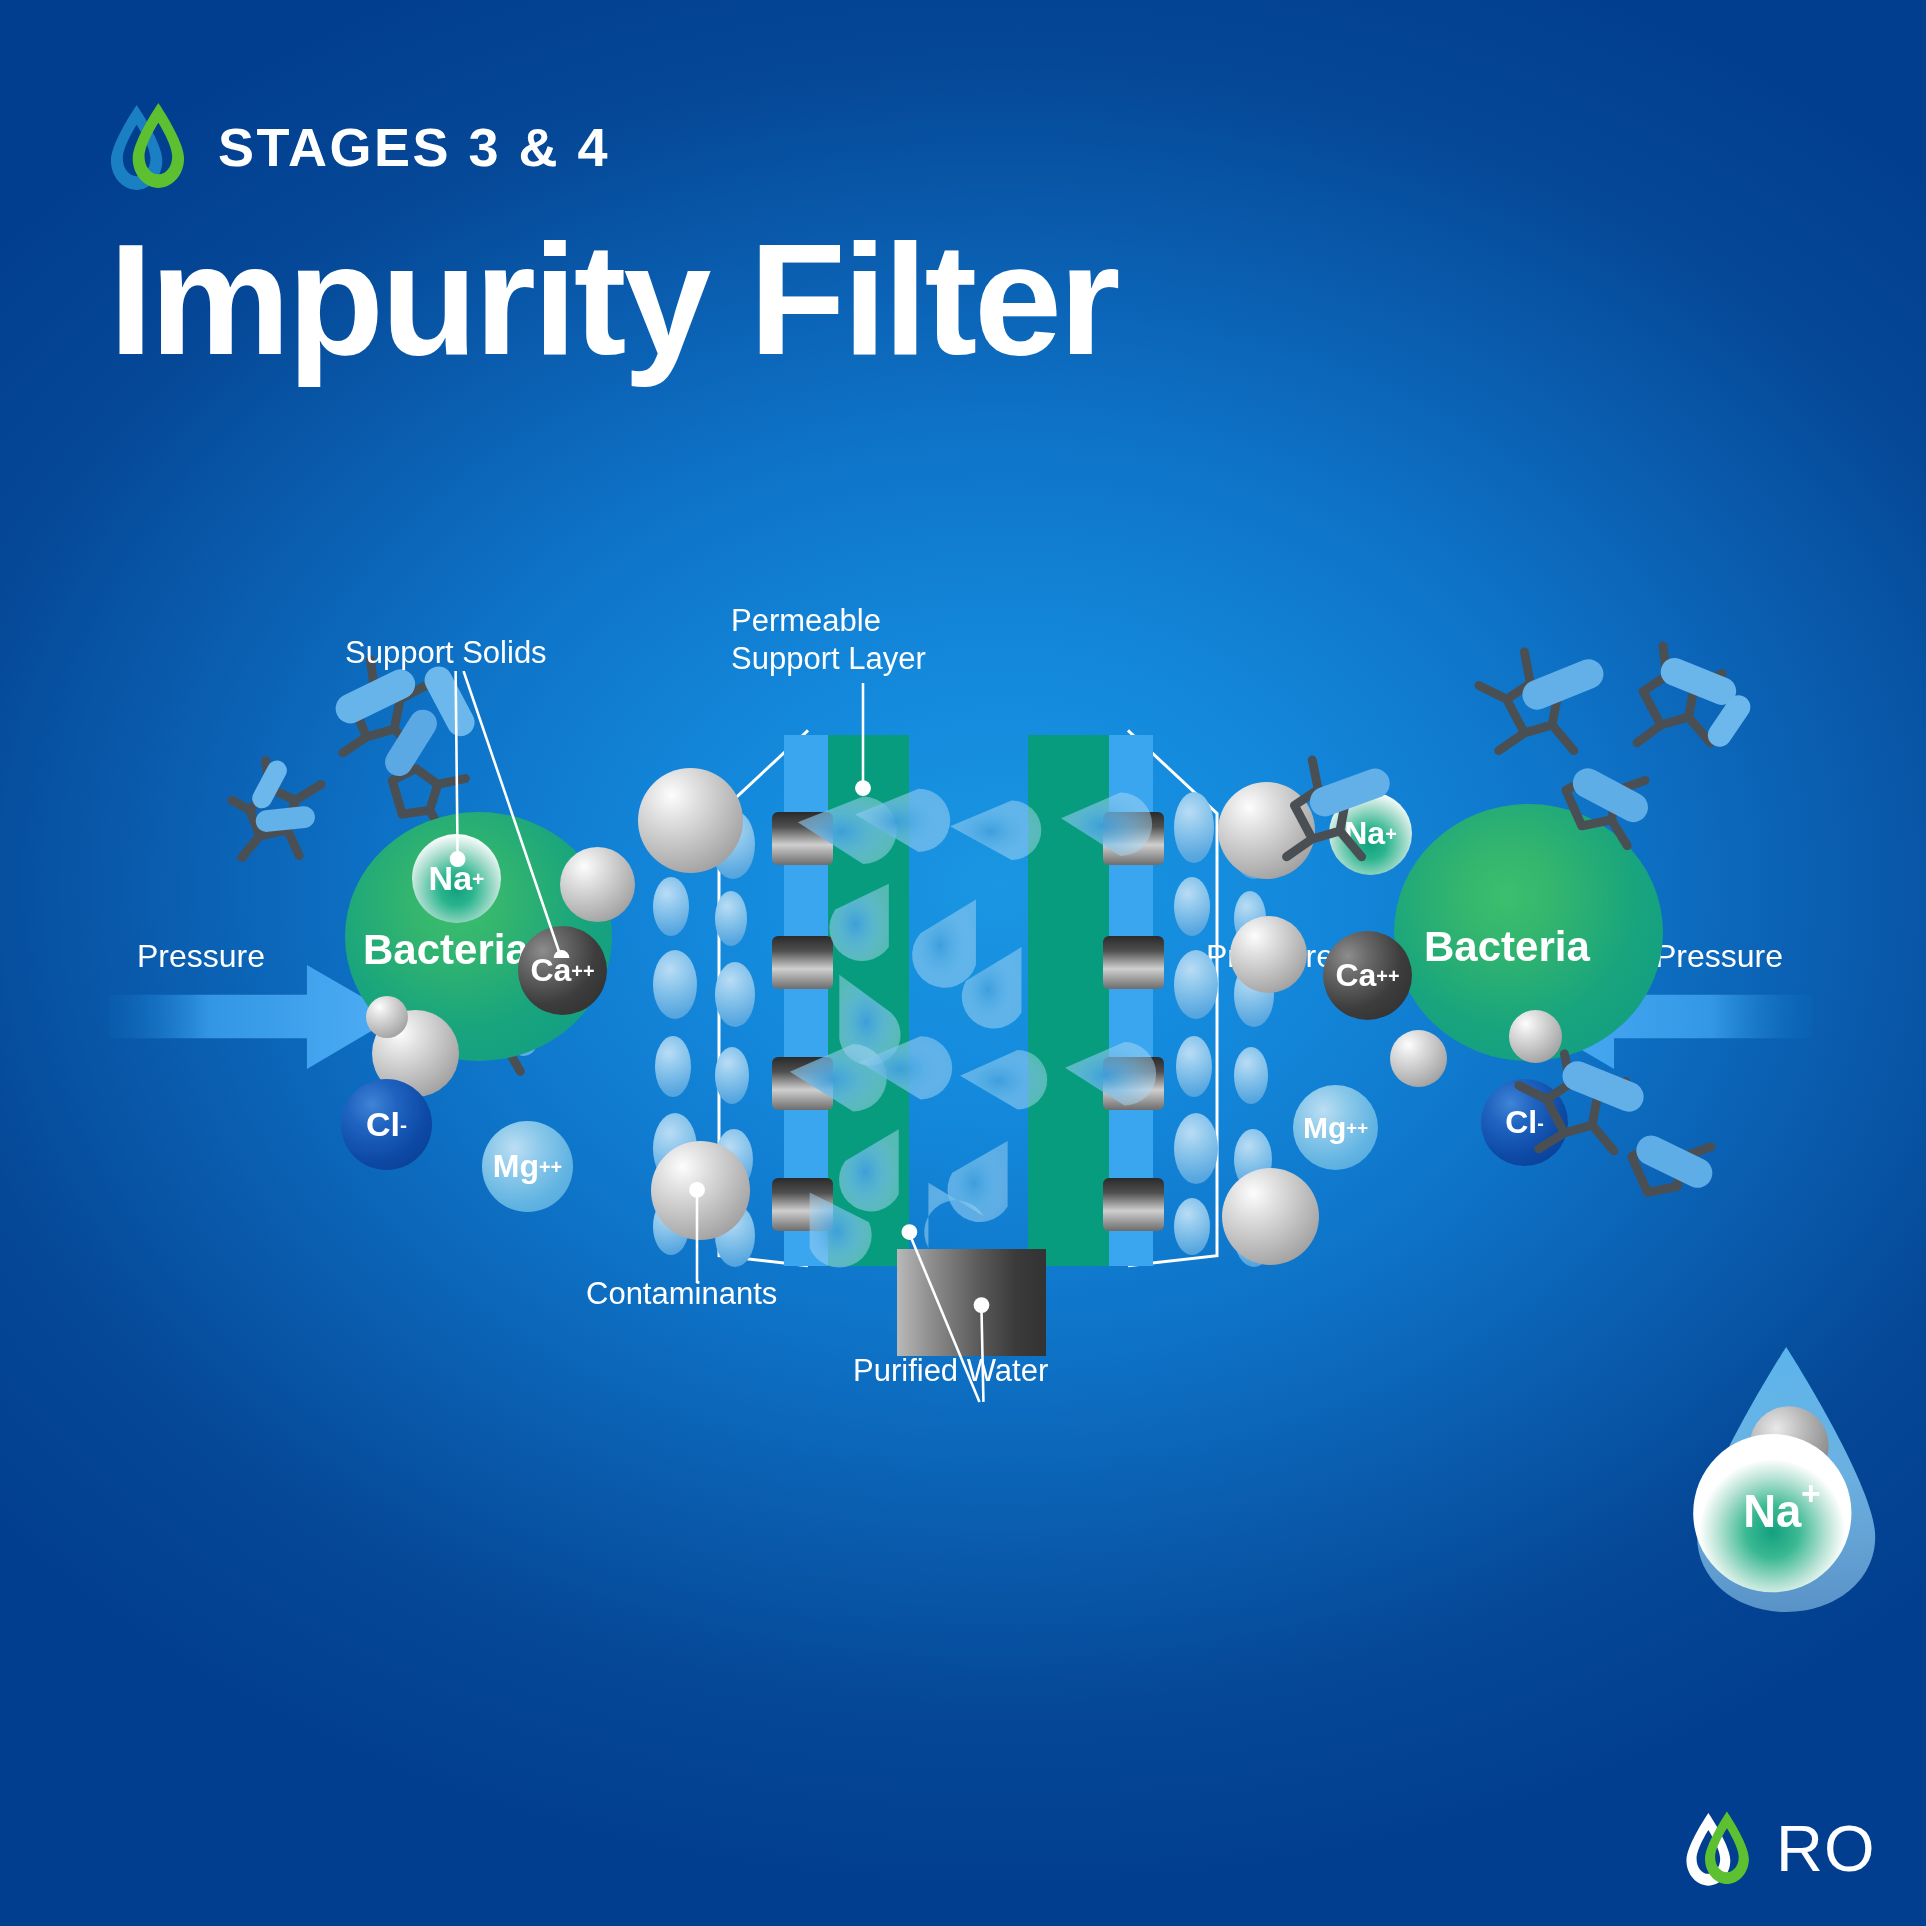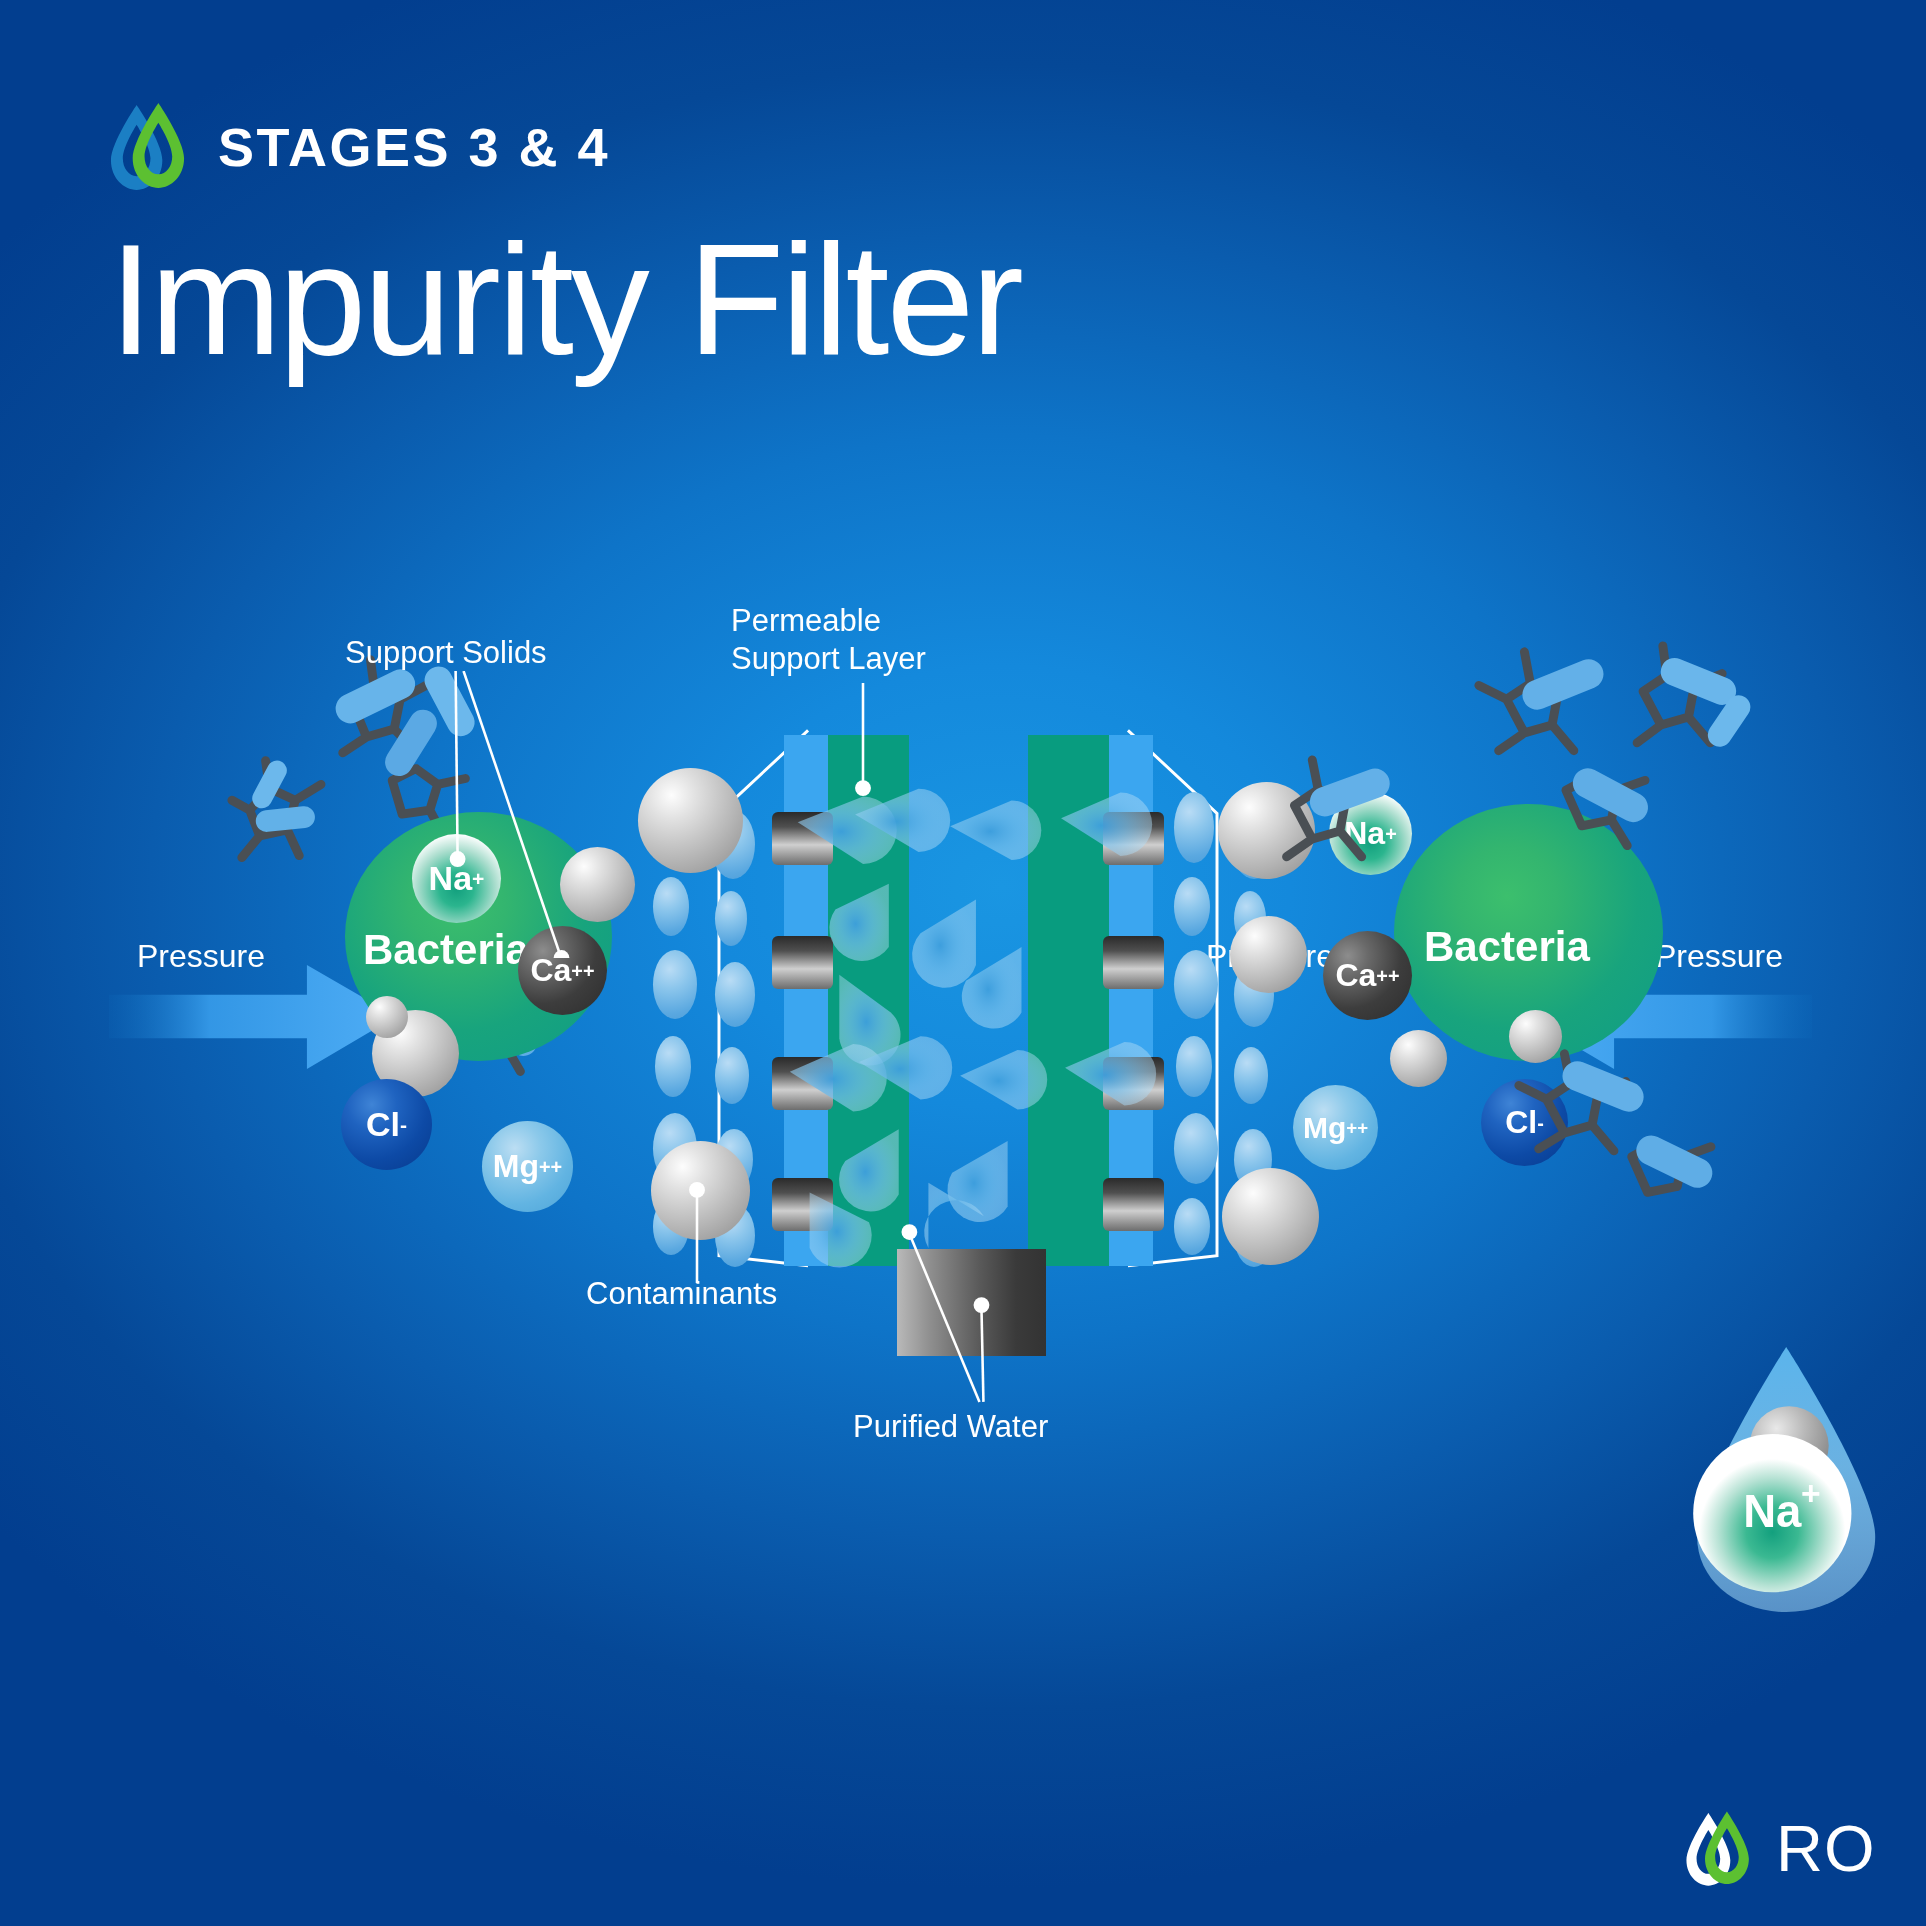--- a/index.html
+++ b/index.html
@@ -14,21 +14,21 @@
 
   
   #header{position:absolute;left:107px;top:99px;}
   .stage-row{display:flex;align-items:center;gap:28px;}
   .stage-label{
     color:#ffffff;font-size:54px;font-weight:bold;letter-spacing:2.5px;
     font-family:"Liberation Sans",sans-serif;line-height:1;
   }
   #page-title{
     position:absolute;left:109px;top:220px;
-    color:#ffffff;font-size:158px;font-weight:normal;letter-spacing:-3px;
+    color:#ffffff;font-size:158px;font-weight:bold;letter-spacing:-3px;
     line-height:1;font-family:"Liberation Sans",sans-serif;
   }
 
   
   .callout-text{
     position:absolute;color:#ffffff;font-size:31px;line-height:1.22;
     font-family:"Liberation Sans",sans-serif;white-space:pre-line;
   }
 
   
@@ -286,21 +286,21 @@
       <path d="M10 0 L10 102" stroke="#ffffff" stroke-width="2.6" fill="none"></path>
       <circle cx="10" cy="106" r="8" fill="#ffffff"></circle>
     </svg>
 
     <div class="callout-text" style="left:586px;top:1275px;">Contaminants</div>
     <svg style="position:absolute;left:685px;top:1180px;" width="24" height="109" viewBox="0 0 24 110">
       <path d="M12 104 L12 14" stroke="#ffffff" stroke-width="2.6" fill="none"></path>
       <circle cx="12" cy="10" r="8" fill="#ffffff"></circle>
     </svg>
 
-    <div class="callout-text" style="left:853px;top:1408px;">Purified Water</div>
+    <div class="callout-text" style="left:853px;top:1352px;">Purified Water</div>
     <svg style="position:absolute;left:861px;top:1220px;" width="158" height="188" viewBox="0 0 160 190">
       <path d="M120 184 L50 16" stroke="#ffffff" stroke-width="2.6" fill="none"></path>
       <path d="M124 184 L122 90" stroke="#ffffff" stroke-width="2.6" fill="none"></path>
       <circle cx="49" cy="12" r="8" fill="#ffffff"></circle>
       <circle cx="122" cy="86" r="8" fill="#ffffff"></circle>
     </svg>
 
     <div class="bacteria" style="left:1394px;top:804px;width:269px;height:257px;"></div>
     <div class="bacteria-label" style="left:1424px;top:923px;">Bacteria</div>
 

